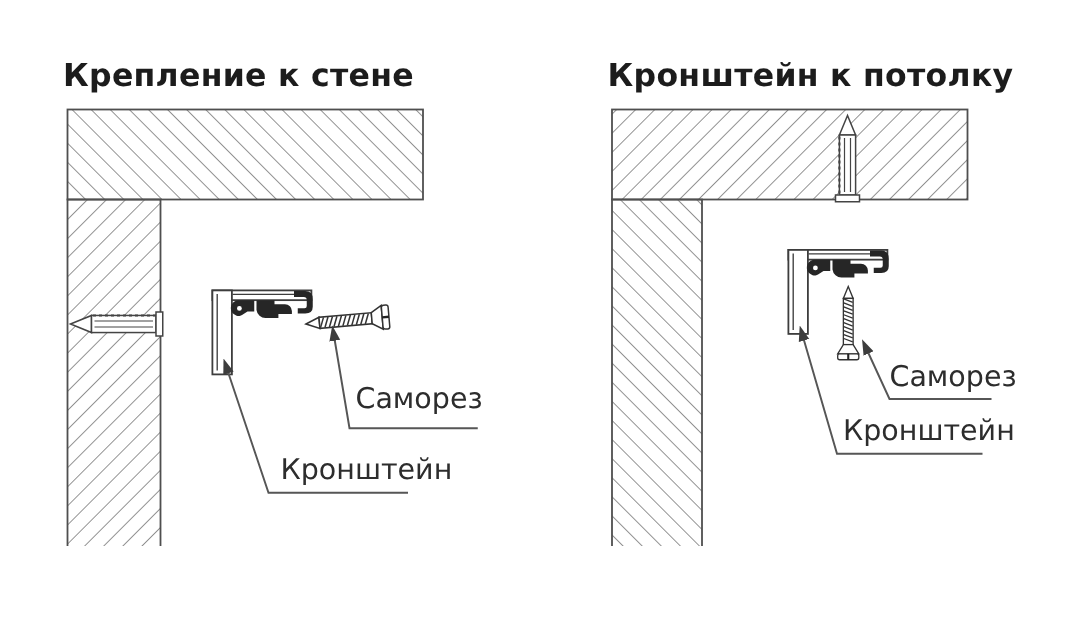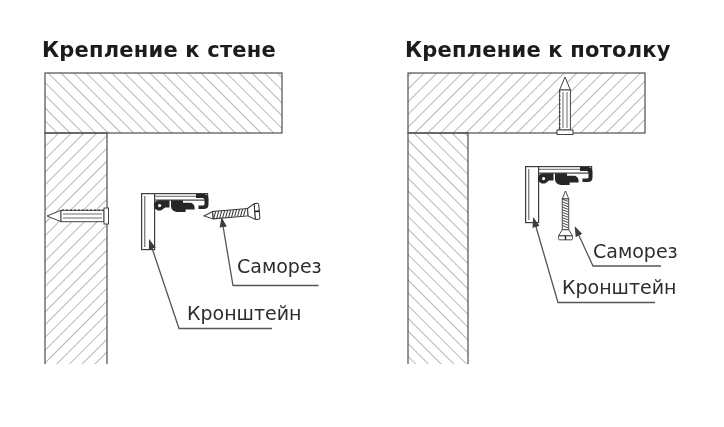--- a/index.html
+++ b/index.html
@@ -107,20 +107,20 @@
 
       <use href="#bracket" transform="translate(525,165)"></use>
       <use href="#screw" transform="translate(565.5,191) rotate(90) scale(0.88)"></use>
 
       <path d="M576,229 L593,266 L661,266" fill="none" stroke="#565656" stroke-width="1.3" marker-start="url(#arrow)"></path>
       <path d="M534,220 L558,302.5 L655,302.5" fill="none" stroke="#565656" stroke-width="1.3" marker-start="url(#arrow)"></path>
     </g>
   </svg>
 
   <span class="panel-title title-wall">Крепление к стене</span>
-  <span class="panel-title title-ceiling">Крепление к потолку</span>
+  <span class="panel-title title-ceiling">Кронштейн к потолку</span>
 
   <span class="part-label lbl-screw-wall">Саморез</span>
   <span class="part-label lbl-bracket-wall">Кронштейн</span>
 
   <span class="part-label lbl-screw-ceiling">Саморез</span>
   <span class="part-label lbl-bracket-ceiling">Кронштейн</span>
 </div>
 
 </body></html>

